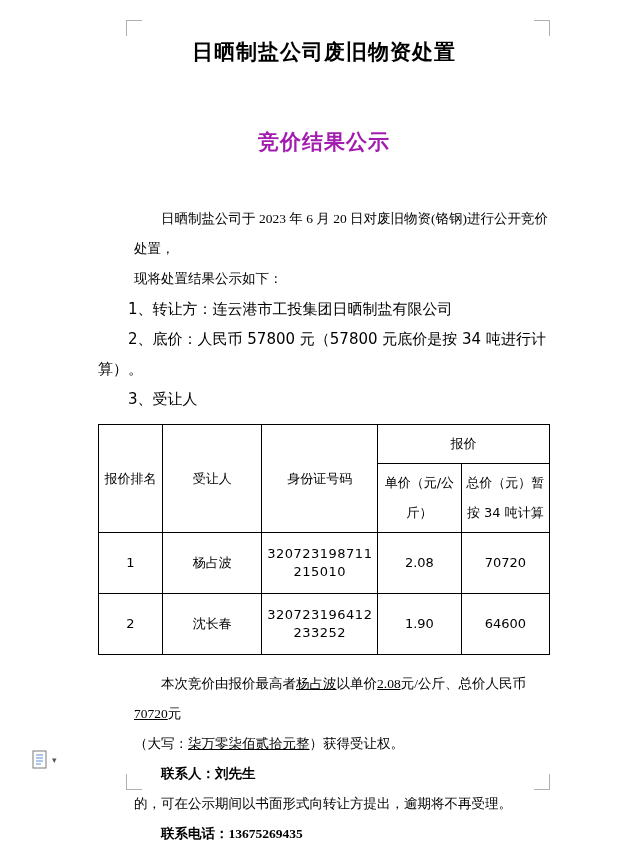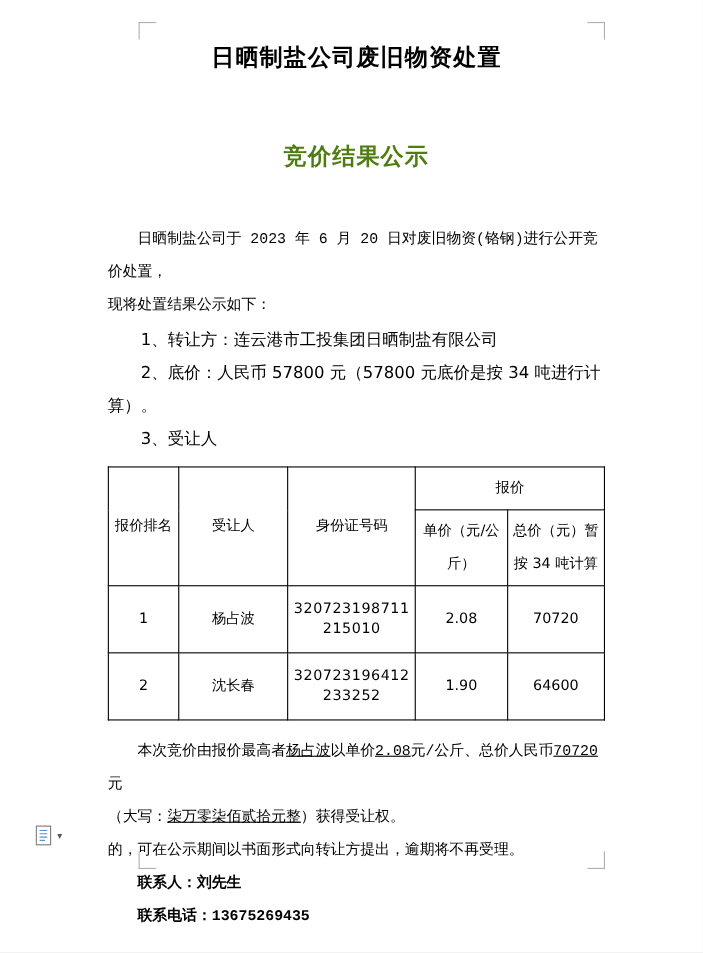--- a/index.html
+++ b/index.html
@@ -42,34 +42,35 @@
     margin: 8px 0 0 0;
     color: #000;
   }
   h2.subtitle {
     font-family: "DejaVu Sans", sans-serif;
     font-weight: bold;
     font-size: 21px;
     letter-spacing: 1px;
     text-align: center;
     margin: 62px 0 0 0;
-    color: #4d7c0f;
+    color: #a21caf;
   }
   .body-text {
     font-family: "DejaVu Sans", sans-serif;
     font-size: 13.5px;
     line-height: 30px;
     color: #000;
     margin-top: 48px;
   }
   .para {
     text-indent: 2em;
-    font-family: Liberation Mono, monospace;
+    font-family: Liberation Serif, serif;
     font-size: 13.5px;
     line-height: 30px;
+    margin-left: 36px;
   }
   .para.noindent { text-indent: 0; }
   .listline {
     text-indent: 2em;
     font-family: "DejaVu Sans", sans-serif;
     font-size: 15px;
     line-height: 30px;
   }
   u.ul { text-decoration: underline; }
   b { font-weight: bold; }
@@ -175,23 +176,23 @@
         </tbody>
       </table>
 
       <div class="para after-table">
         <span>本次竞价由报价最高者</span><u class="ul">杨占波</u><span>以单价</span><u class="ul">2.08</u><span>元/公斤、总价人民币</span><u class="ul">70720</u><span>元</span>
       </div>
       <div class="para noindent">
         <span>（大写：</span><u class="ul">柒万零柒佰贰拾元整</u><span>）获得受让权。</span>
       </div>
 
+      <div class="para"><b>联系人：刘先生</b></div>
+
       <div class="para noindent">的，可在公示期间以书面形式向转让方提出，逾期将不再受理。</div>
-
-      <div class="para"><b>联系人：刘先生</b></div>
       <div class="para"><b>联系电话：13675269435</b></div>
 
     </div>
   </div>
 
   <div class="status-widget">
     <span class="doc-icon">
       <svg width="18" height="20" viewBox="0 0 18 20">
         <rect x="1" y="1" width="13" height="17" fill="#ffffff" stroke="#7a7a7a" stroke-width="1"></rect>
         <line x1="4" y1="5" x2="11" y2="5" stroke="#5a8fd6" stroke-width="1"></line>

